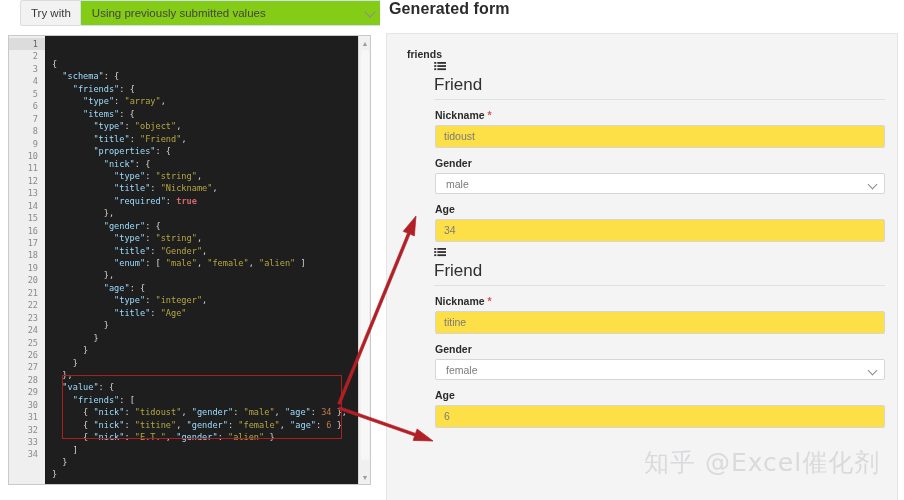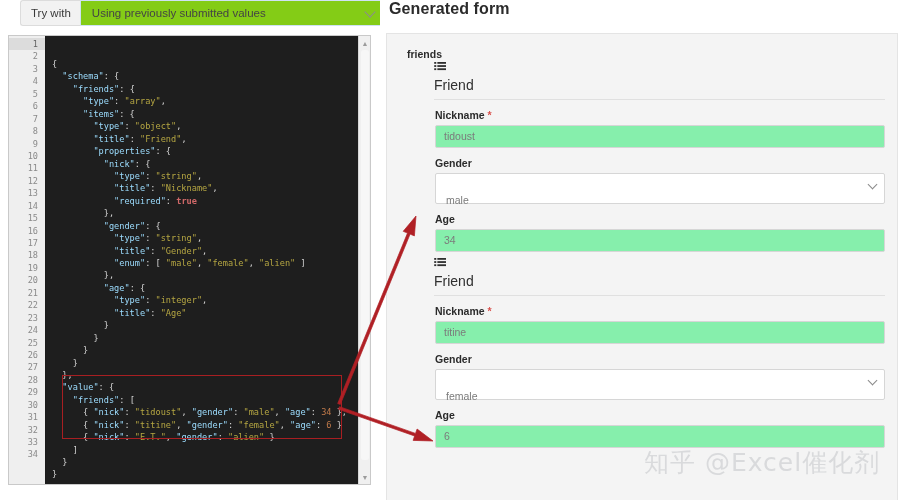--- a/index.html
+++ b/index.html
@@ -139,48 +139,48 @@
   .item-head {
     border-bottom: 1px solid #e0e0e0;
     padding-bottom: 3px;
   }
   .list-icon {
     display: block;
     width: 13px; height: 11px;
     margin-bottom: 3px;
   }
   .item-title {
-    font-size: 14px; color: #2f2f2f; font-weight: 400;
+    font-size: 17px; color: #2f2f2f; font-weight: 400;
     line-height: 18px; padding-bottom: 2px;
   }
   .field { margin-top: 9px; padding-left: 1px; }
   .field-label {
     font-size: 10.5px; font-weight: bold; color: #2b2b2b;
     margin-bottom: 4px; display: block;
   }
   .req { color: #d9534f; font-weight: bold; }
   .text-input {
     width: 100%; height: 23px;
-    background: #86efac;
+    background: #fde047;
     border: 1px solid #d6d6d6;
     border-radius: 2px;
     font-size: 10.5px; color: #7b7b7b;
     padding: 0 8px;
     font-family: "Liberation Sans", sans-serif;
     line-height: 21px;
     display: block;
   }
   .select-wrap { position: relative; }
   .select-input {
-    width: 100%; height: 31px;
+    width: 100%; height: 21px;
     background: #fff;
     border: 1px solid #d6d6d6;
     border-radius: 2px;
     font-size: 10.5px; color: #7b7b7b;
-    padding: 16px 22px 0 10px;
+    padding: 0 22px 0 10px;
     line-height: 21px;
   }
   .sel-caret {
     position: absolute; right: 9px; top: 8px;
     width: 7px; height: 7px;
     border-right: 1.3px solid #8a8a8a;
     border-bottom: 1.3px solid #8a8a8a;
     transform: rotate(45deg);
   }
 

